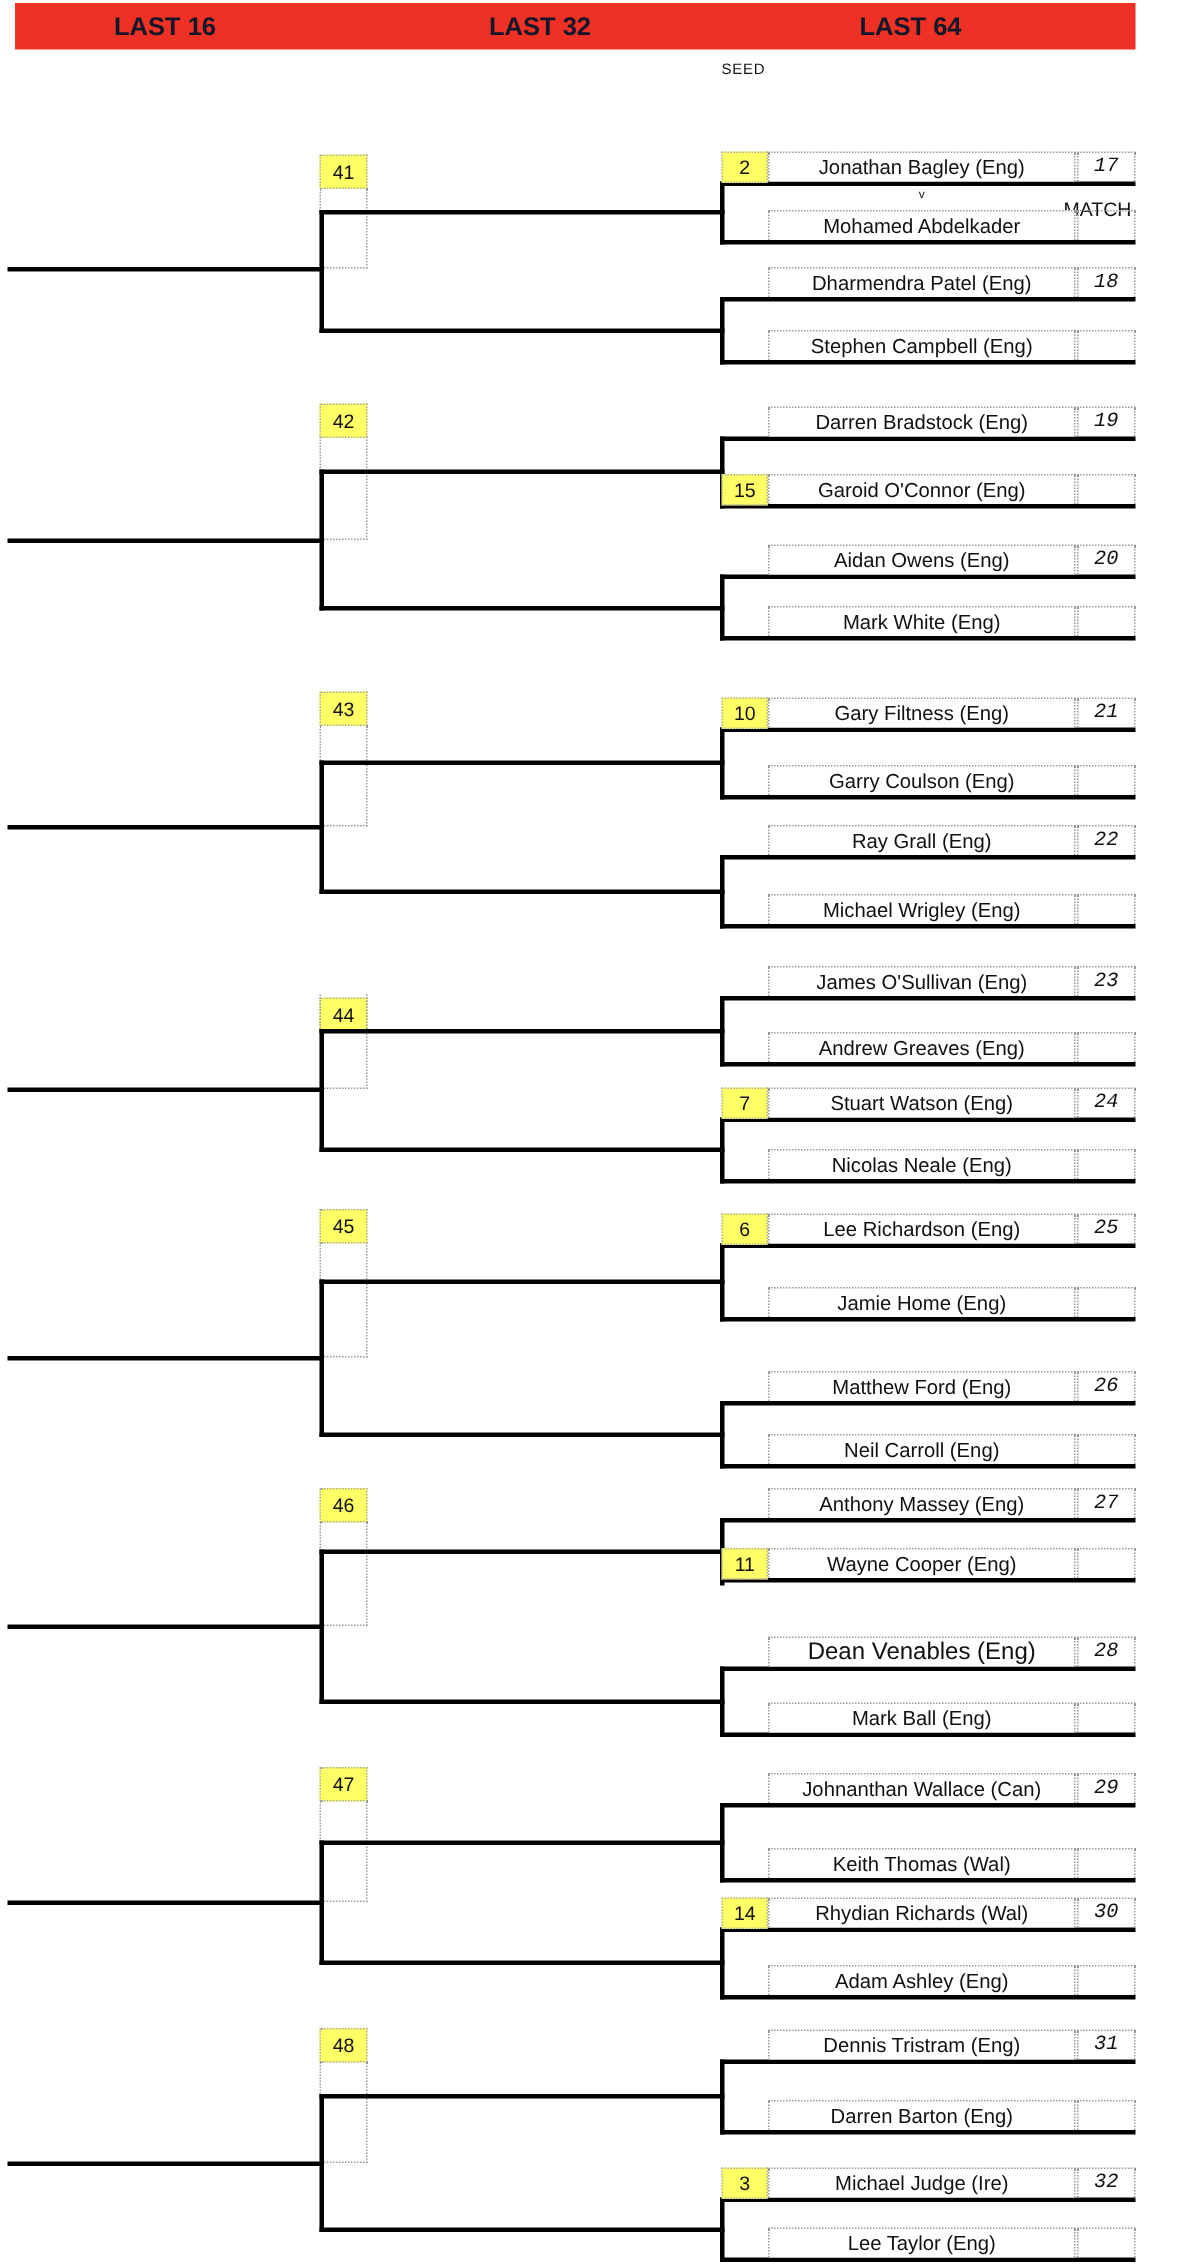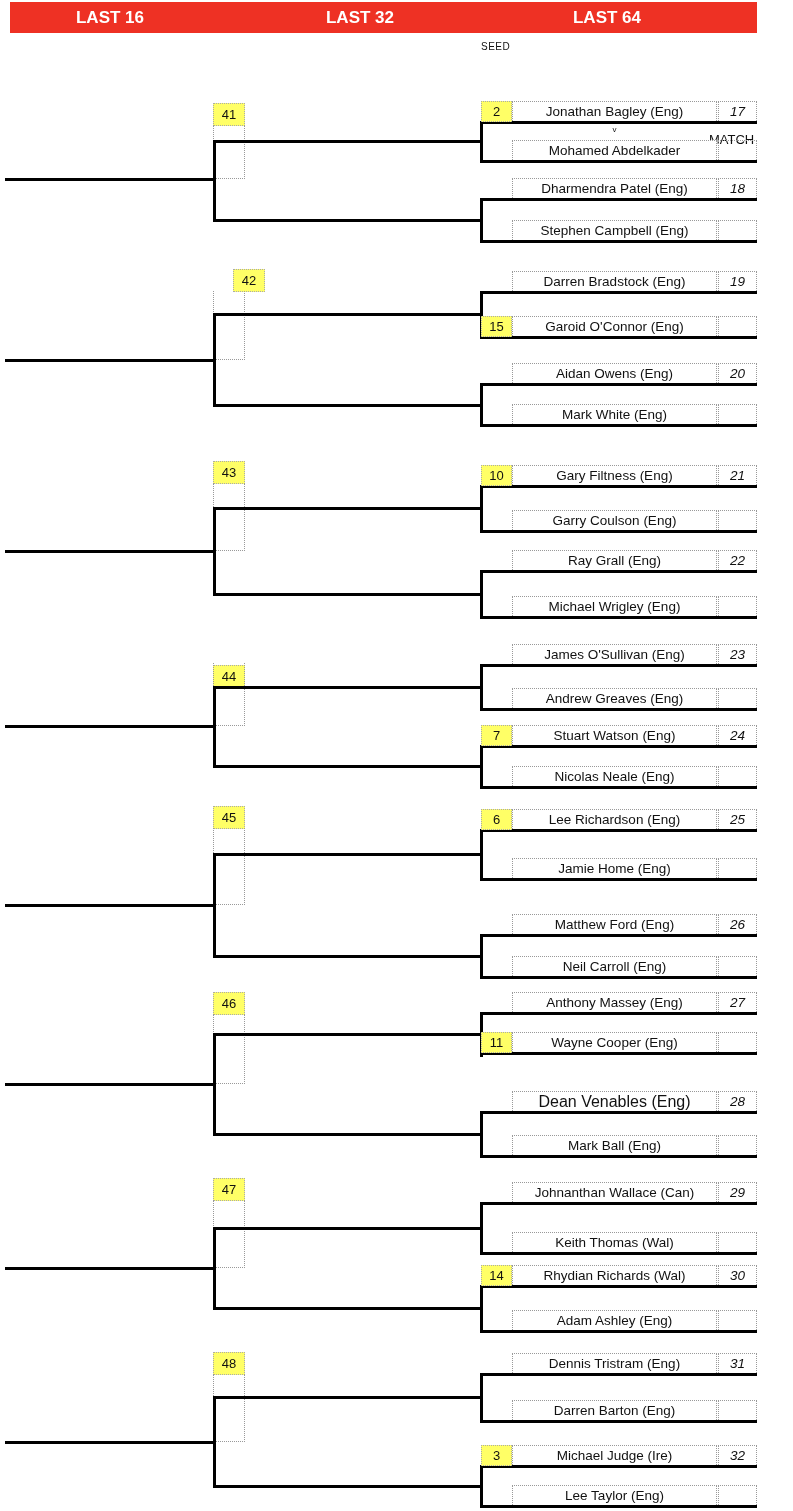--- a/index.html
+++ b/index.html
@@ -1,35 +1,35 @@
 <!DOCTYPE html>
 <html><head>
 <meta charset="utf-8">
 <style>
   html,body{margin:0;padding:0;background:#fff;}
   #page{position:relative;width:793px;height:1511px;background:#fff;overflow:hidden;
         font-family:"Liberation Sans",sans-serif;color:#111;}
   .topbar{position:absolute;left:10px;top:2px;width:747px;height:31px;}
-  .collabel{position:absolute;top:0;height:31px;line-height:31px;color:#ffffff;
+  .collabel{position:absolute;top:0;height:31px;line-height:31px;color:#0f172a;
             font-weight:bold;font-size:17px;transform:translateX(-50%);white-space:nowrap;}
   .seedlab{position:absolute;left:481px;top:41px;font-size:10px;letter-spacing:.5px;}
   .matchlab{position:absolute;left:709px;top:84px;width:49px;overflow:hidden;
             white-space:nowrap;font-size:13px;margin-top:48px;}
   .h{position:absolute;height:3px;background:#000;}
   .v{position:absolute;width:3px;background:#000;}
   .prow{position:absolute;left:480px;width:277px;height:20px;border-bottom:3px solid #000;}
   .ncell{position:absolute;left:32px;top:0;width:203px;height:19px;
          border:1px dotted #999;border-bottom:none;text-align:center;line-height:19px;
          font-size:13.5px;overflow:hidden;white-space:nowrap;background:#fff;}
   .ncell.big{font-size:16px;}
   .seedbox{position:absolute;left:1px;top:0;width:29px;height:19px;
            border:1px dotted #aaa;text-align:center;line-height:19px;font-size:13px;}
   .rcell{position:absolute;left:238px;top:0;width:37px;height:19px;
          border:1px dotted #999;border-bottom:none;text-align:center;line-height:19px;}
-  .num{font-style:italic;font-size:13.5px;}
+  .num{font-style:italic;font-size:13.5px;font-family:Liberation Mono, monospace;}
   .l32box{position:absolute;left:213px;width:30px;height:21px;
           border:1px dotted #aaa;text-align:center;line-height:21px;font-size:13px;}
   .l32cell{position:absolute;left:213px;width:30px;border-left:1px dotted #999;
            border-right:1px dotted #999;border-bottom:1px dotted #999;}
   .vs{position:absolute;left:512px;top:125px;width:205px;text-align:center;
       font-size:8px;line-height:10px;}
 </style>
 </head>
 <body>
 
@@ -66,21 +66,21 @@
       <div class="ncell">Dharmendra Patel (Eng)</div>
       <div class="rcell num">18</div>
     </div>
     <div class="prow" style="top:220px">
       <div class="ncell">Stephen Campbell (Eng)</div>
       <div class="rcell"></div>
     </div>
   </div>
 
   <div>
-    <div class="l32box" style="top: 269px; background: rgb(255, 255, 102); margin-left: 20px;">42</div>
+    <div class="l32box" style="top: 269px; background: rgb(255, 255, 102);">42</div>
     <div class="l32cell" style="top:291px;height:68px"></div>
     <div class="h" style="left:213px;top:313px;width:270px"></div>
     <div class="h" style="left:213px;top:404px;width:270px"></div>
     <div class="v" style="left:213px;top:313px;height:94px"></div>
     <div class="h" style="left:5px;top:359px;width:211px"></div>
     <div class="v" style="left:480px;top:291px;height:48px"></div>
     <div class="prow" style="top:271px">
       <div class="ncell">Darren Bradstock (Eng)</div>
       <div class="rcell num">19</div>
     </div>

